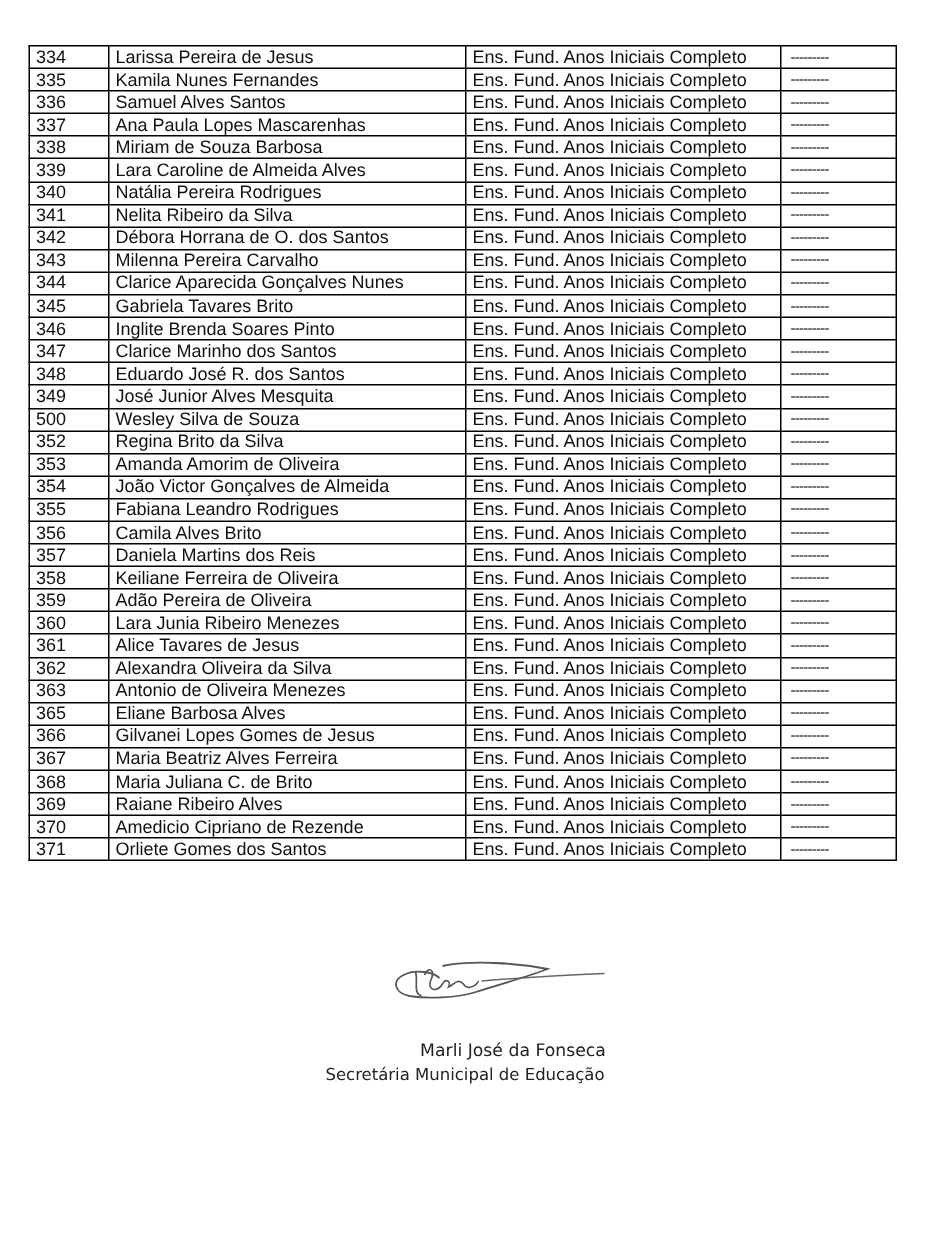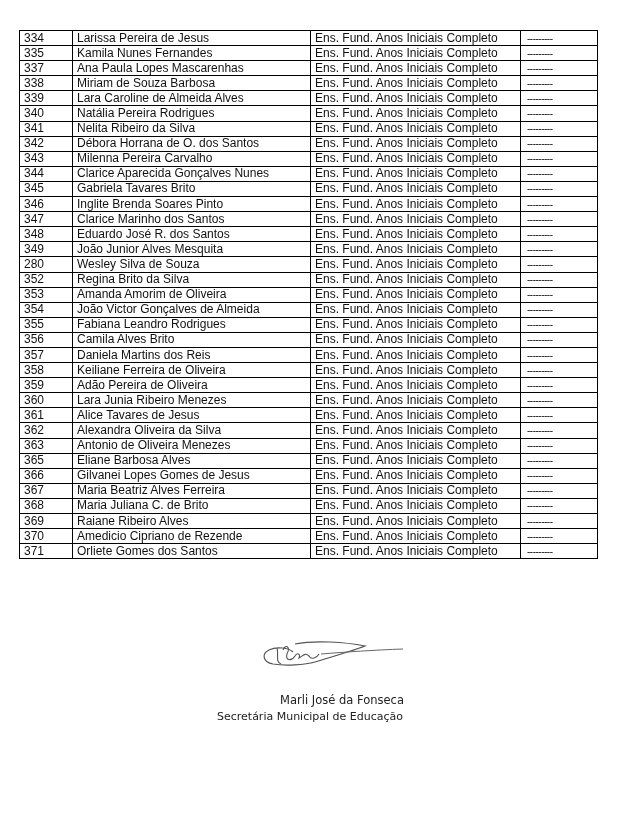--- a/index.html
+++ b/index.html
@@ -39,20 +39,26 @@
         <td class="c-level">Ens. Fund. Anos Iniciais Completo</td>
         <td class="c-extra">---------</td>
       </tr>
       <tr>
         <td class="c-num">335</td>
         <td class="c-name">Kamila Nunes Fernandes</td>
         <td class="c-level">Ens. Fund. Anos Iniciais Completo</td>
         <td class="c-extra">---------</td>
       </tr>
       <tr>
+        <td class="c-num">336</td>
+        <td class="c-name">Samuel Alves Santos</td>
+        <td class="c-level">Ens. Fund. Anos Iniciais Completo</td>
+        <td class="c-extra">---------</td>
+      </tr>
+      <tr>
         <td class="c-num">337</td>
         <td class="c-name">Ana Paula Lopes Mascarenhas</td>
         <td class="c-level">Ens. Fund. Anos Iniciais Completo</td>
         <td class="c-extra">---------</td>
       </tr>
       <tr>
         <td class="c-num">338</td>
         <td class="c-name">Miriam de Souza Barbosa</td>
         <td class="c-level">Ens. Fund. Anos Iniciais Completo</td>
         <td class="c-extra">---------</td>
@@ -112,26 +118,26 @@
         <td class="c-extra">---------</td>
       </tr>
       <tr>
         <td class="c-num">348</td>
         <td class="c-name">Eduardo José R. dos Santos</td>
         <td class="c-level">Ens. Fund. Anos Iniciais Completo</td>
         <td class="c-extra">---------</td>
       </tr>
       <tr>
         <td class="c-num">349</td>
-        <td class="c-name">João Junior Alves Mesquita</td>
-        <td class="c-level">Ens. Fund. Anos Iniciais Completo</td>
-        <td class="c-extra">---------</td>
-      </tr>
-      <tr>
-        <td class="c-num">280</td>
+        <td class="c-name">José Junior Alves Mesquita</td>
+        <td class="c-level">Ens. Fund. Anos Iniciais Completo</td>
+        <td class="c-extra">---------</td>
+      </tr>
+      <tr>
+        <td class="c-num">500</td>
         <td class="c-name">Wesley Silva de Souza</td>
         <td class="c-level">Ens. Fund. Anos Iniciais Completo</td>
         <td class="c-extra">---------</td>
       </tr>
       <tr>
         <td class="c-num">352</td>
         <td class="c-name">Regina Brito da Silva</td>
         <td class="c-level">Ens. Fund. Anos Iniciais Completo</td>
         <td class="c-extra">---------</td>
       </tr>

